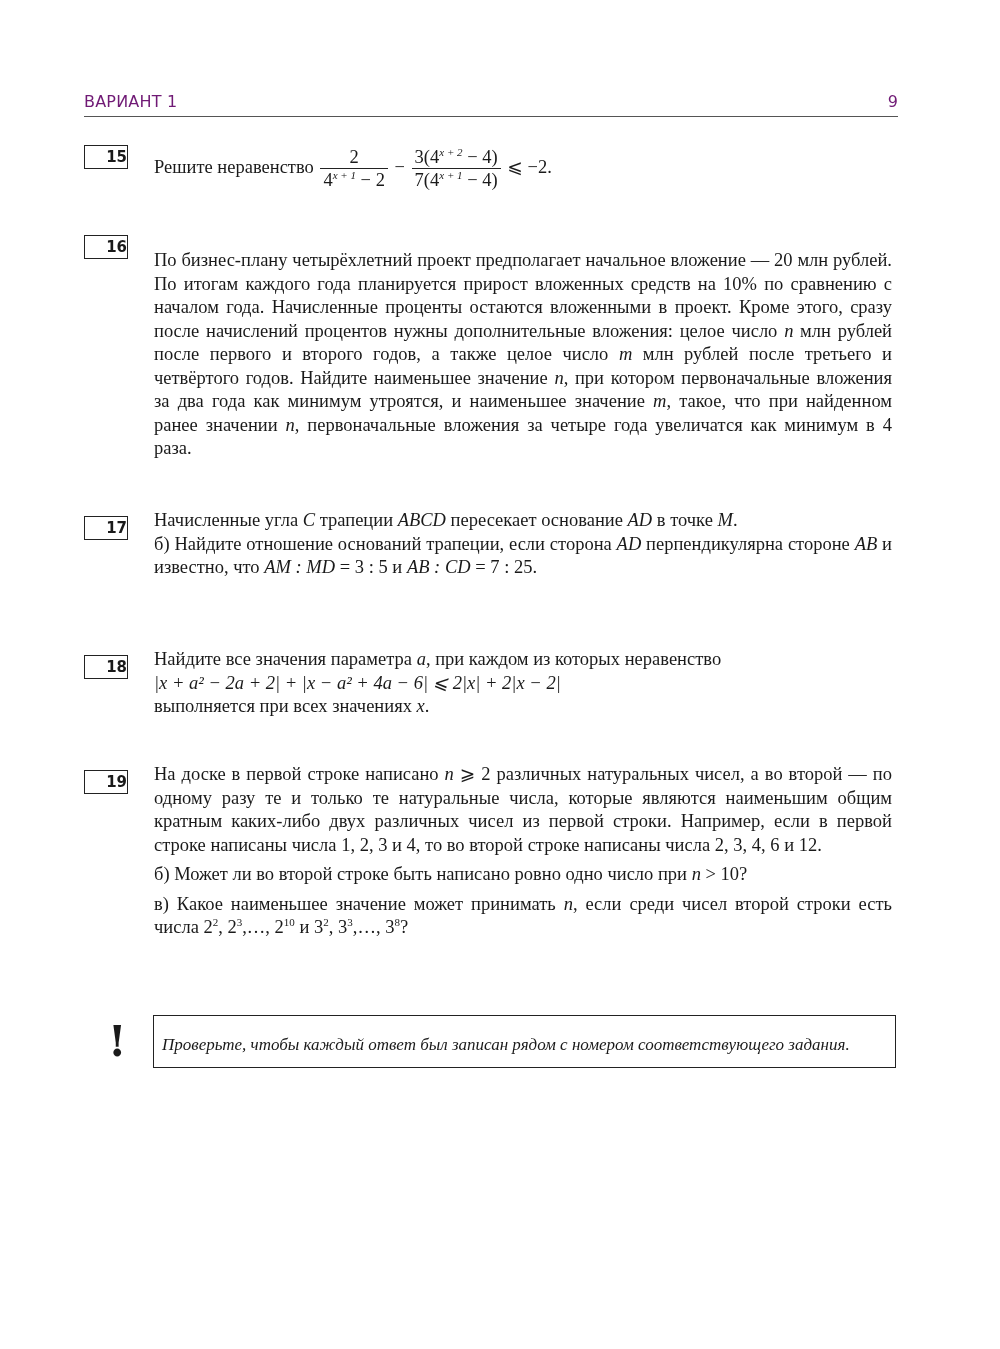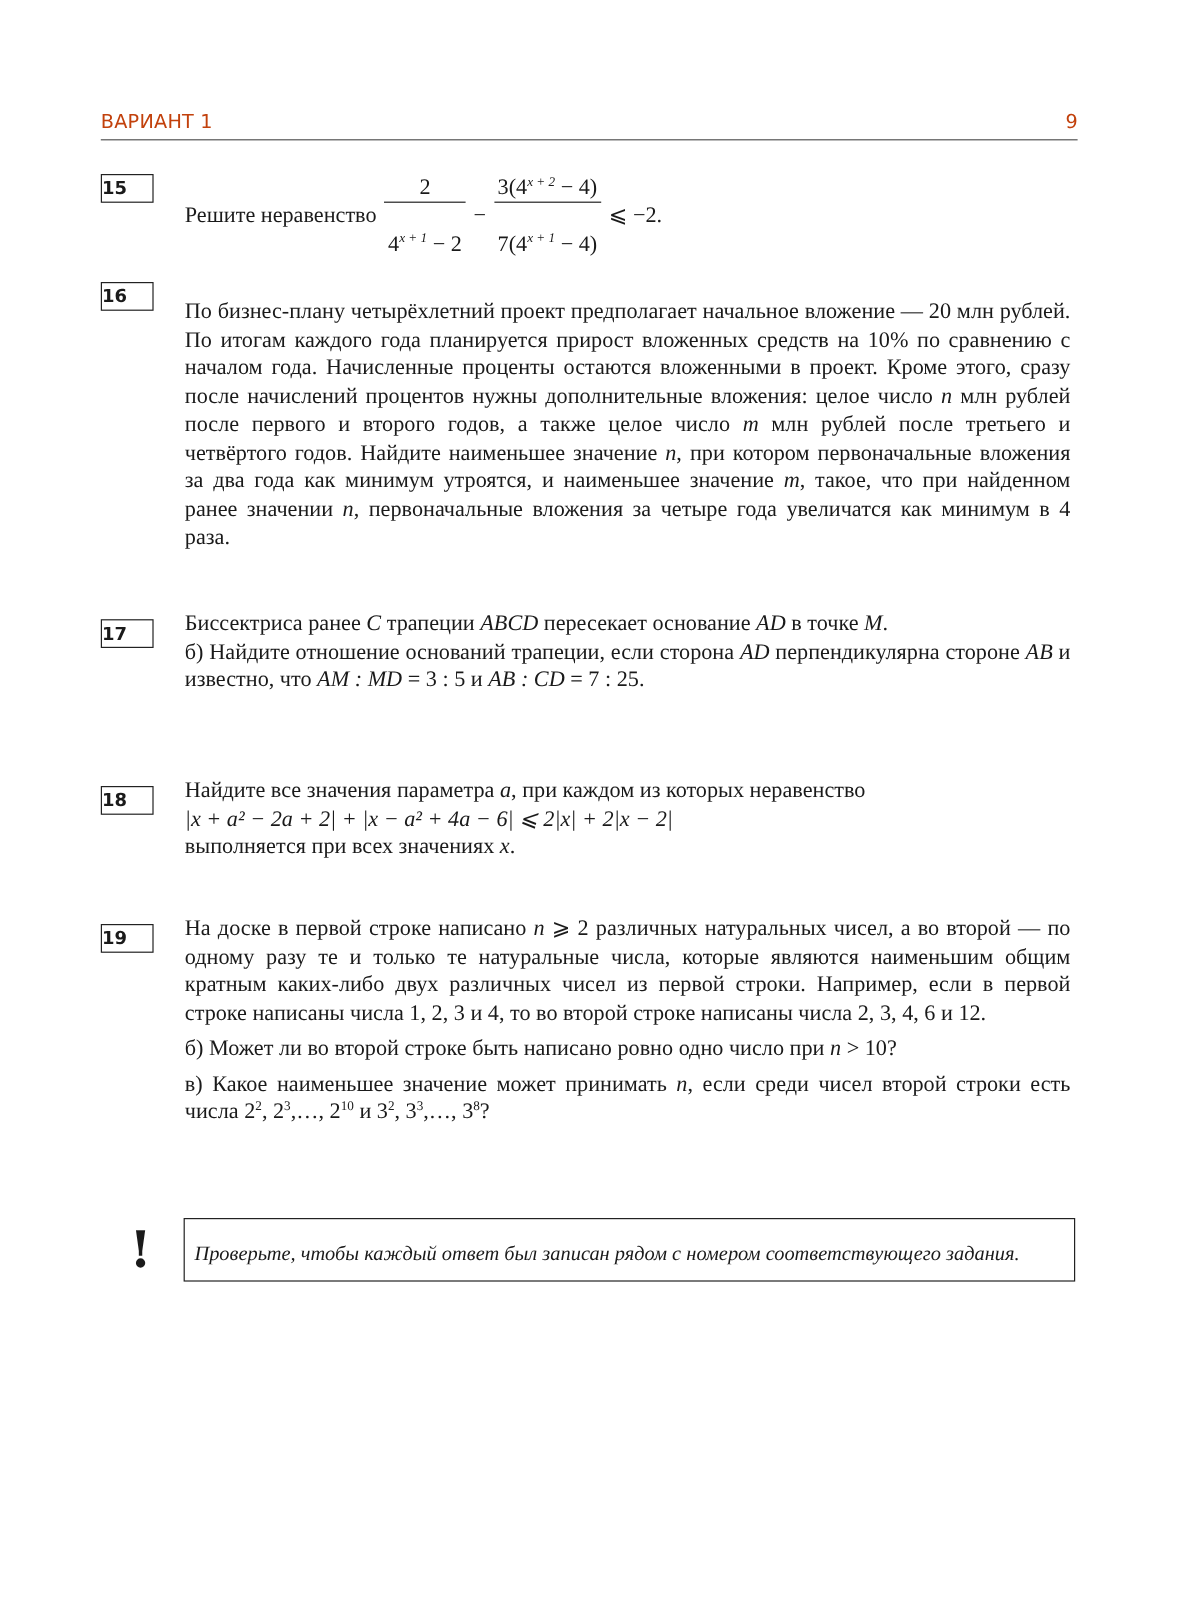--- a/index.html
+++ b/index.html
@@ -5,47 +5,47 @@
   html, body { margin: 0; padding: 0; background: #ffffff; }
   body {
     width: 1000px; height: 1349px; position: relative; overflow: hidden;
     font-family: "Liberation Serif", "DejaVu Serif", serif;
     color: #1a1a1a;
   }
   .header {
     position: absolute; left: 84px; top: 90px; width: 814px; height: 26px;
     border-bottom: 1.5px solid #555;
     font-family: "DejaVu Sans", "Liberation Sans", sans-serif;
-    font-size: 16px; color: #c2410c;
+    font-size: 16px; color: #701a75;
   }
   .header .title { position: absolute; left: 0; top: 2px; letter-spacing: 0.2px; }
   .header .pnum  { position: absolute; right: 0; top: 2px; }
 
   .task { position: absolute; left: 84px; width: 814px; }
   .num-box {
     position: absolute; left: 0; top: 0;
     width: 42px; height: 22px; border: 1.6px solid #222;
     font-family: "DejaVu Sans", "Liberation Sans", sans-serif;
-    font-weight: bold; font-size: 15px; line-height: 22px; text-align: left;
+    font-weight: bold; font-size: 15px; line-height: 22px; text-align: right;
     box-sizing: content-box;
   }
   .body-text {
     position: absolute; left: 70px; width: 738px;
     font-size: 18.5px; line-height: 23.5px; text-align: justify;
   }
   .body-text p { margin: 0; }
   .body-text p.sub { margin-top: 6px; }
   .i { font-style: italic; }
   .center { text-align: left; }
   sup { font-size: 11px; vertical-align: 7px; line-height: 0; }
 
   
   .frac { display: inline-block; vertical-align: middle; text-align: center; margin: 0 2px; }
   .frac .top { display: block; border-bottom: 1.2px solid #222; padding: 0 3px 1px; line-height: 20px; }
-  .frac .bot { display: block; padding: 1px 3px 0; line-height: 20px; margin-top: 24px; }
+  .frac .bot { display: block; padding: 1px 3px 0; line-height: 20px; }
 
   .notice-mark {
     position: absolute; left: 108px; top: 1020px;
     font-family: "DejaVu Serif", serif; font-weight: bold; font-size: 42px; line-height: 44px;
   }
   .notice-box {
     position: absolute; left: 153px; top: 1015px; width: 743px; height: 53px;
     border: 1.6px solid #222; box-sizing: border-box;
     padding: 18px 8px; font-style: italic; font-size: 17px; line-height: 22px; text-align: justify;
   }
@@ -75,21 +75,21 @@
 <div class="task" style="top:235px;">
   <div class="num-box">16</div>
   <div class="body-text" style="top:-6px;margin-top:20px;">
     <p><span>По бизнес-плану четырёхлетний проект предполагает начальное вложение — 20 млн рублей. По итогам каждого года планируется прирост вложенных средств на 10% по сравнению с началом года. Начисленные проценты остаются вложенными в проект. Кроме этого, сразу после начислений процентов нужны дополнительные вложения: целое число </span><span class="i">n</span><span> млн рублей после первого и второго годов, а также целое число </span><span class="i">m</span><span> млн рублей после третьего и четвёртого годов. Найдите наименьшее значение </span><span class="i">n</span><span>, при котором первоначальные вложения за два года как минимум утроятся, и наименьшее значение </span><span class="i">m</span><span>, такое, что при найденном ранее значении </span><span class="i">n</span><span>, первоначальные вложения за четыре года увеличатся как минимум в 4 раза.</span></p>
   </div>
 </div>
 
 <div class="task" style="top:516px;">
   <div class="num-box">17</div>
   <div class="body-text" style="top:-7px;">
-    <p><span>Биссектриса ранее </span><span class="i">C</span><span> трапеции </span><span class="i">ABCD</span><span> пересекает основание </span><span class="i">AD</span><span> в точке </span><span class="i">M</span><span>.</span></p>
+    <p><span>Начисленные угла </span><span class="i">C</span><span> трапеции </span><span class="i">ABCD</span><span> пересекает основание </span><span class="i">AD</span><span> в точке </span><span class="i">M</span><span>.</span></p>
     <p><span>б) Найдите отношение оснований трапеции, если сторона </span><span class="i">AD</span><span> перпендикулярна стороне </span><span class="i">AB</span><span> и известно, что </span><span class="i">AM : MD</span><span> = 3 : 5 и </span><span class="i">AB : CD</span><span> = 7 : 25.</span></p>
   </div>
 </div>
 
 <div class="task" style="top:655px;">
   <div class="num-box">18</div>
   <div class="body-text" style="top:-7px;">
     <p><span>Найдите все значения параметра </span><span class="i">a</span><span>, при каждом из которых неравенство</span></p>
     <p class="center i">|x + a² − 2a + 2| + |x − a² + 4a − 6| ⩽ 2|x| + 2|x − 2|</p>
     <p><span>выполняется при всех значениях </span><span class="i">x</span><span>.</span></p>

